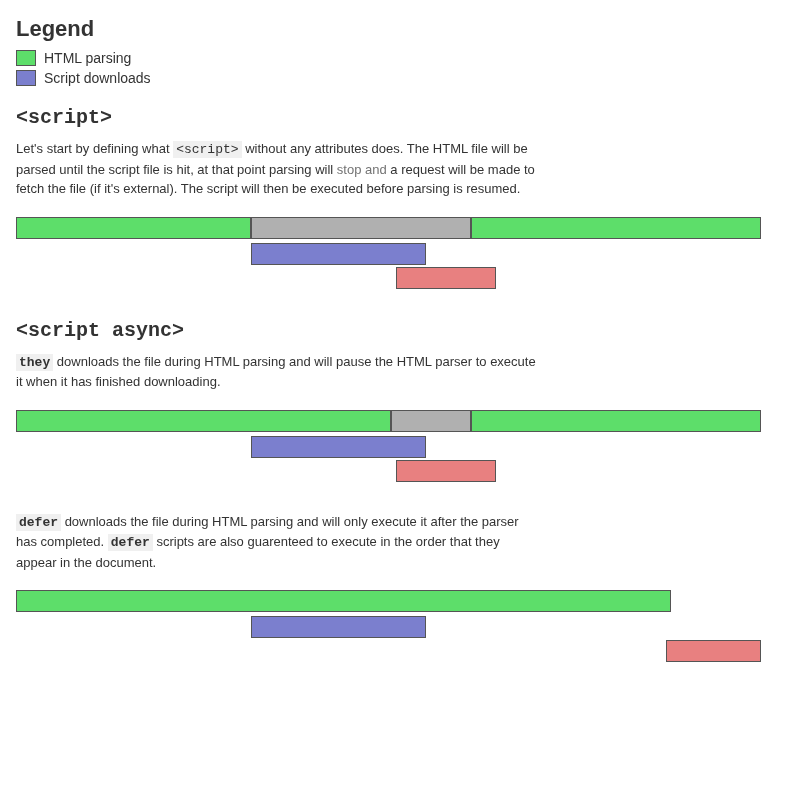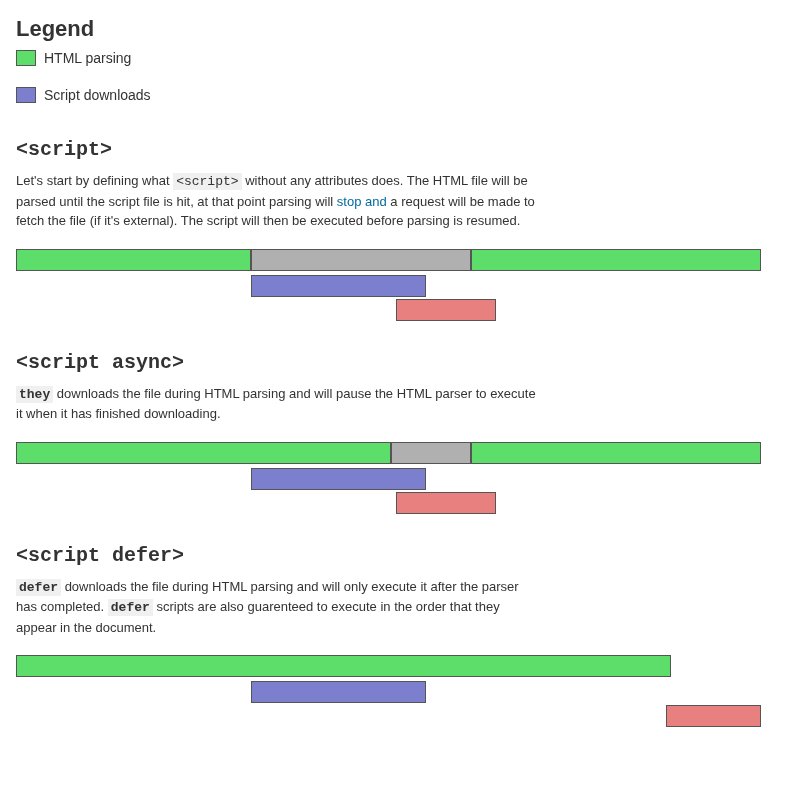--- a/index.html
+++ b/index.html
@@ -14,22 +14,22 @@
 
     .legend-title {
       font-size: 22px;
       font-weight: bold;
       margin-bottom: 8px;
     }
 
     .legend-items {
       display: flex;
       flex-direction: column;
-      gap: 21px;
-      margin-bottom: 35px;
+      gap: 4px;
+      margin-bottom: 20px;
     }
 
     .legend-item {
       display: flex;
       align-items: center;
       gap: 8px;
     }
 
     .legend-box {
       width: 20px;
@@ -55,21 +55,21 @@
     }
 
     .description .code-inline {
       font-family: 'Courier New', monospace;
       background: #f0f0f0;
       padding: 1px 3px;
       font-size: 13px;
     }
 
     .highlight-blue {
-      color: #0369a1;
+      color: #737373;
       margin-top: 7px;
     }
 
     .highlight-bold {
       font-weight: bold;
     }
 
     .diagram-container {
       position: relative;
       width: 750px;
@@ -120,21 +120,20 @@
       <p class="description"><span class="code-inline highlight-bold">they</span> downloads the file during HTML parsing and will pause the HTML parser to execute it when it has finished downloading.</p>
       <div class="diagram-container">
         <div class="bar" style="left: 0px; top: 2px; width: 375px; height: 22px; background-color: rgb(93, 222, 106);"></div>
         <div class="bar" style="left: 375px; top: 2px; width: 80px; height: 22px; background-color: rgb(176, 176, 176);"></div>
         <div class="bar" style="left: 455px; top: 2px; width: 290px; height: 22px; background-color: rgb(93, 222, 106);"></div>
         <div class="bar" style="left: 235px; top: 28px; width: 175px; height: 22px; background-color: rgb(123, 127, 206);"></div>
         <div class="bar" style="left: 380px; top: 52px; width: 100px; height: 22px; background-color: rgb(232, 128, 128);"></div>
       </div>
     </div>
     <div class="section">
-      <div class="section-title">&lt;script defer&gt;</div>
       <p class="description"><span class="code-inline highlight-bold">defer</span> downloads the file during HTML parsing and will only execute it after the parser has completed. <span class="code-inline highlight-bold">defer</span> scripts are also guarenteed to execute in the order that they appear in the document.</p>
       <div class="diagram-container">
         <div class="bar" style="left: 0px; top: 2px; width: 655px; height: 22px; background-color: rgb(93, 222, 106);"></div>
         <div class="bar" style="left: 235px; top: 28px; width: 175px; height: 22px; background-color: rgb(123, 127, 206);"></div>
         <div class="bar" style="left: 650px; top: 52px; width: 95px; height: 22px; background-color: rgb(232, 128, 128);"></div>
       </div>
     </div>
   </div>
 
 </body></html>

